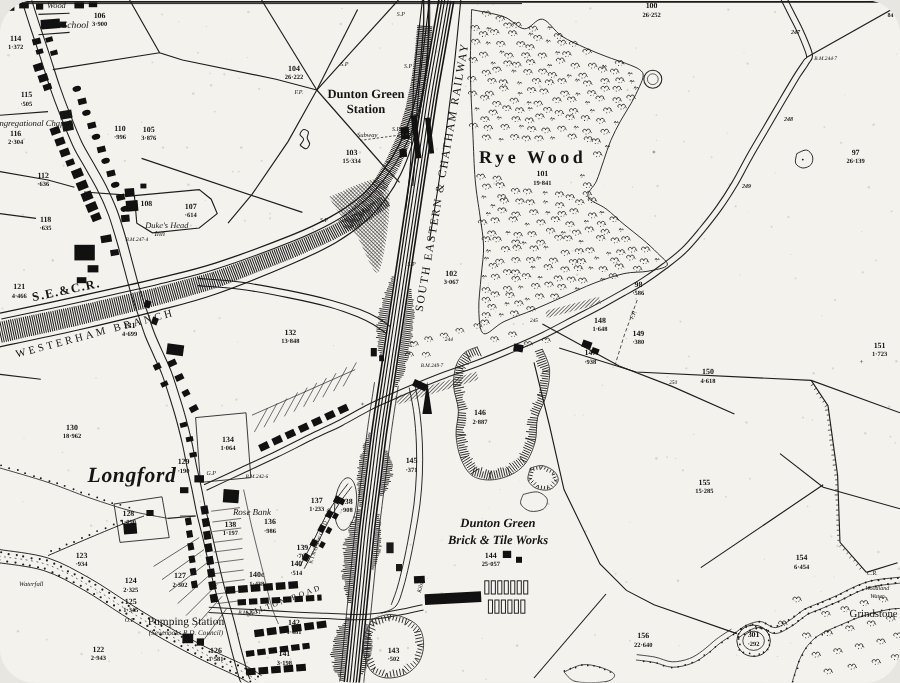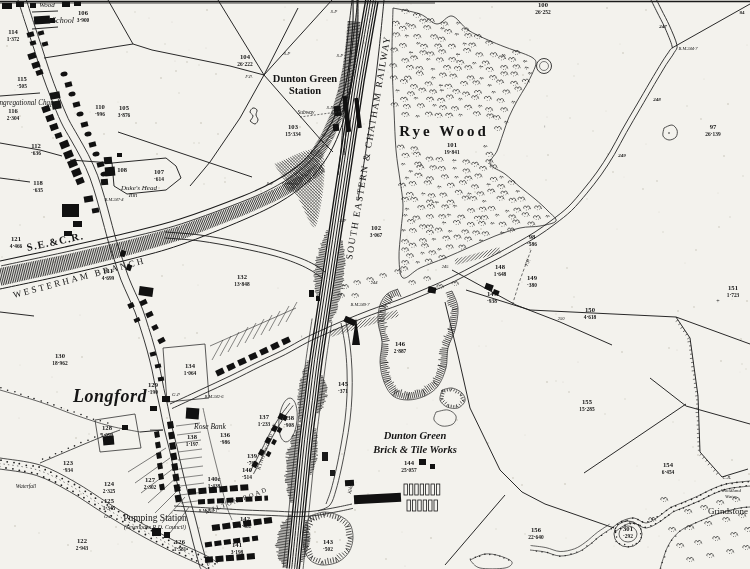--- a/index.html
+++ b/index.html
@@ -1,15 +1,15 @@
 <!DOCTYPE html>
 <html><head><meta charset="utf-8"><title>map</title>
 <style>
 html,body{margin:0;padding:0;background:#e8e6e1;}
-#map{width:750px;height:569px;position:relative;overflow:hidden;background:#f3f2ed;}
+#map{width:750px;height:569px;position:relative;overflow:hidden;background:#f3f2ed;border-radius:29px;}
 svg{display:block}
 </style></head><body>
 
 <div id="map">
 <svg width="750" height="569" viewBox="0 0 750 569">
 <defs>
 <g id="tw" stroke="#1b1b1b" stroke-width="0.7" fill="none">
  <path d="M-2.8,0.2 a1.6,1.5 0 1 1 2.6,-1.1 a1.7,1.6 0 1 1 2.6,1.2"></path>
  <circle cx="-0.6" cy="1.6" r="0.45" fill="#1b1b1b" stroke="none"></circle>
  <circle cx="1.8" cy="1.3" r="0.4" fill="#1b1b1b" stroke="none"></circle>

